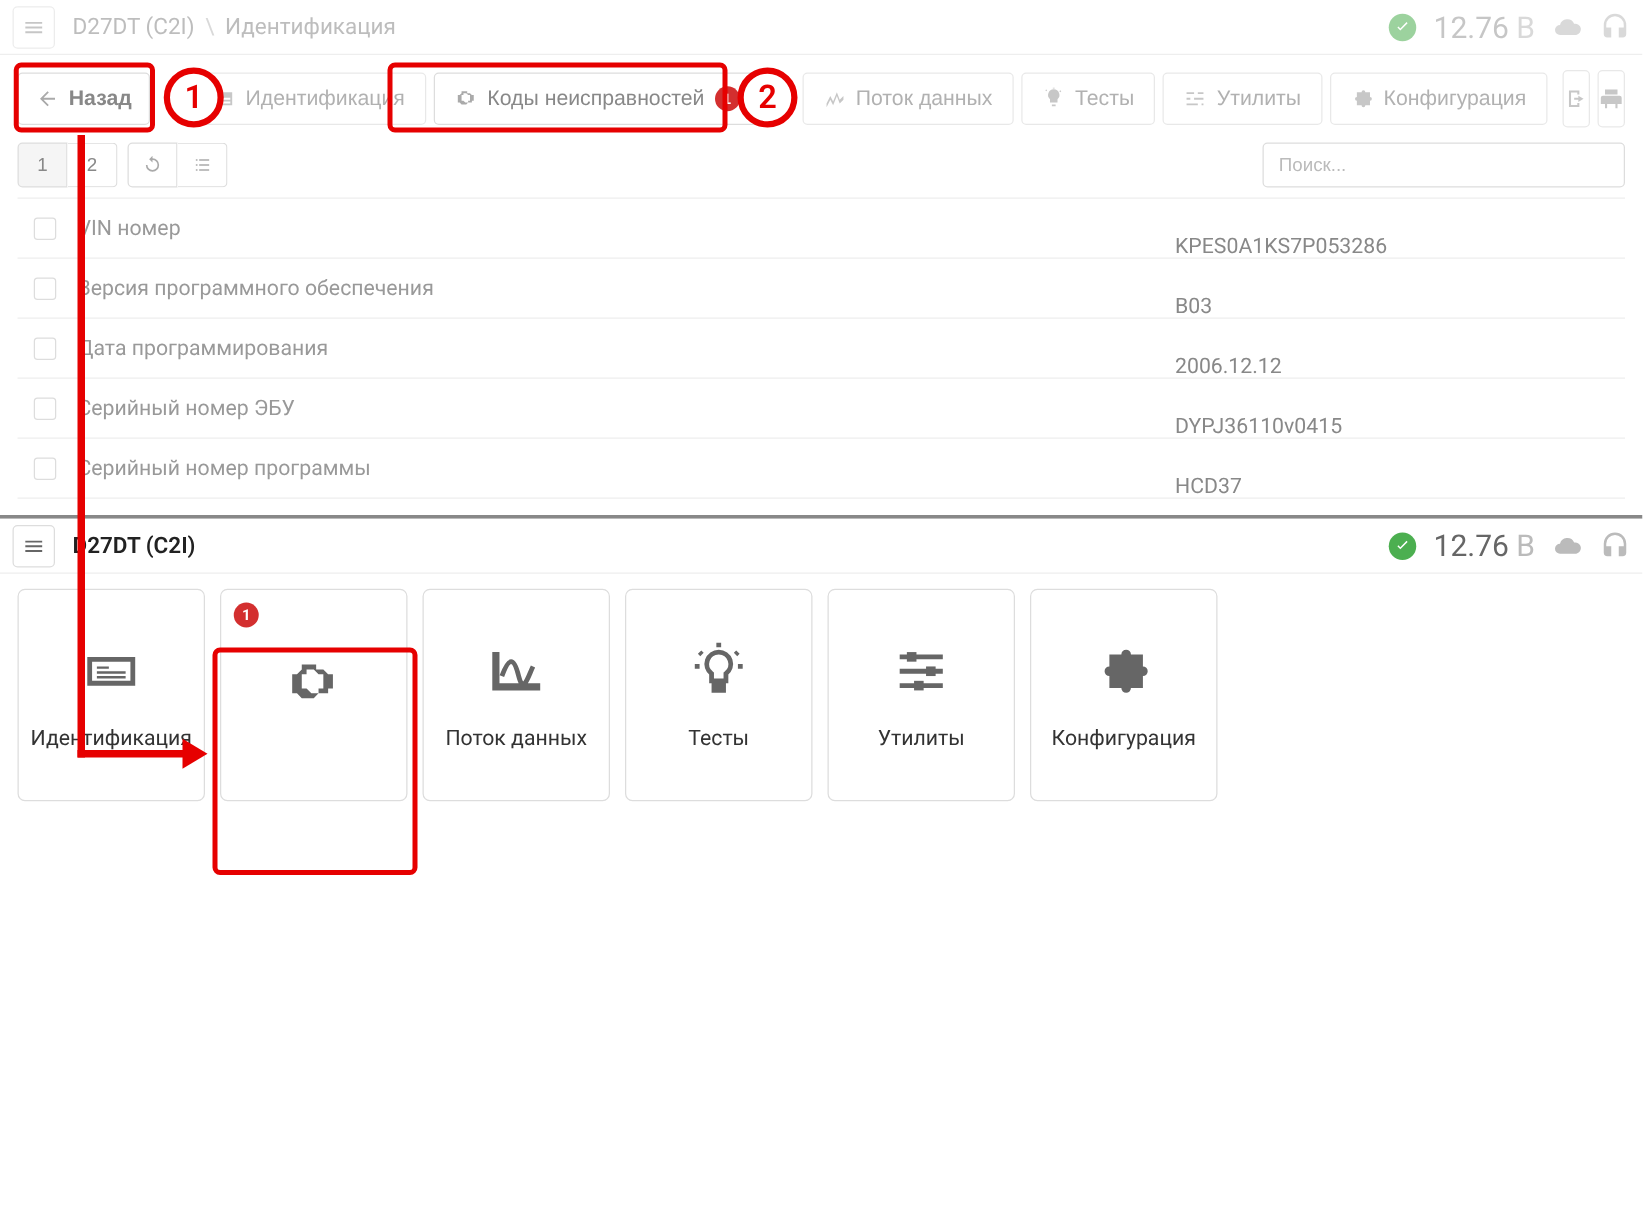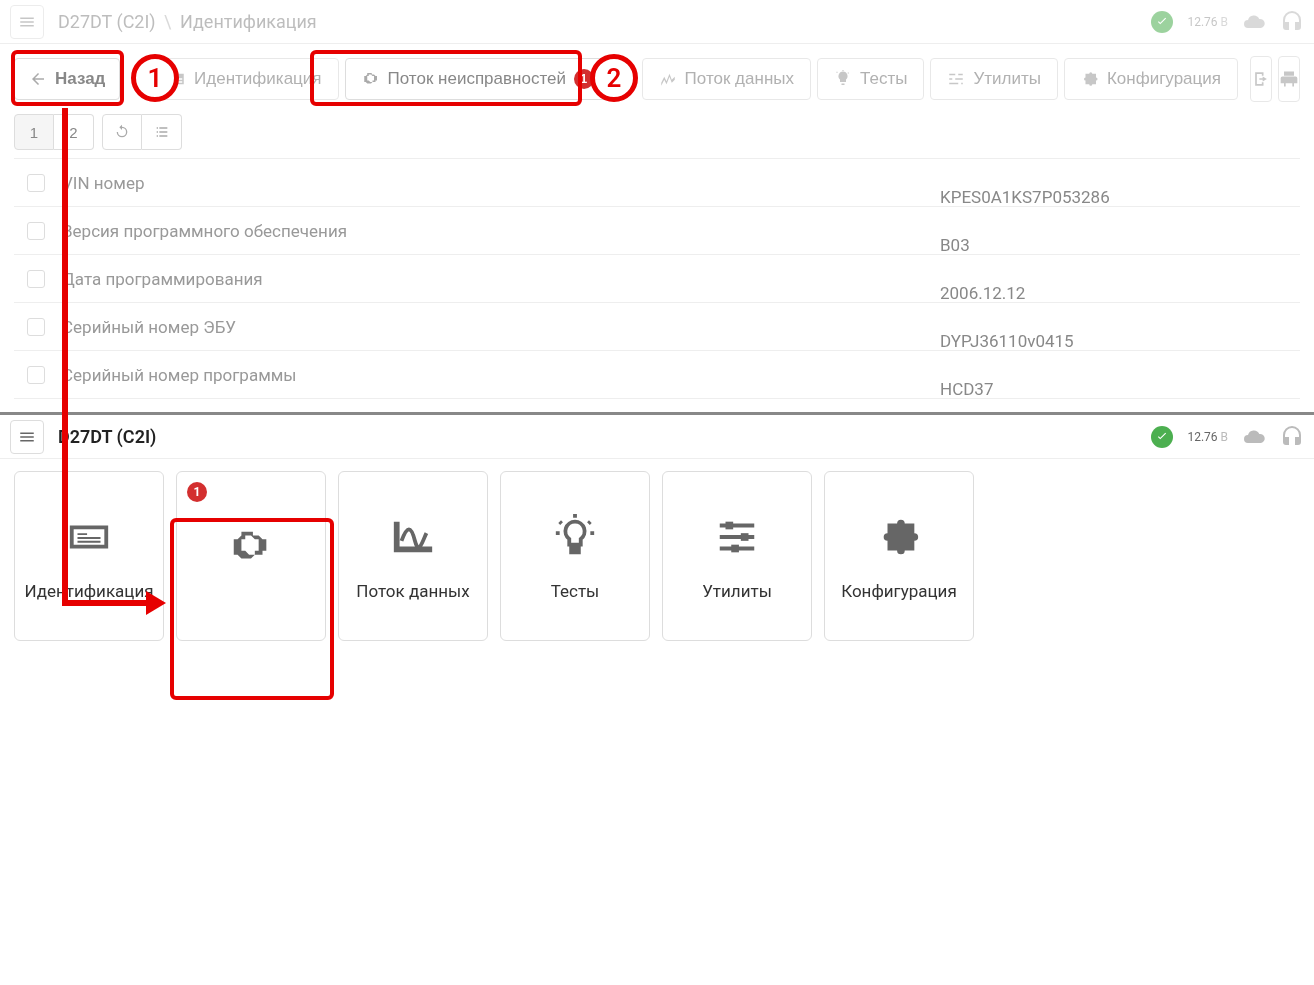--- a/index.html
+++ b/index.html
@@ -7,21 +7,21 @@
   .screen { position: absolute; left: 0; width: 100%; background: #fff; }
   .screen-top { top: 0; height: 410px; }
   .screen-bottom { top: 412px; border-top: 3px solid #888; }
 
   .header { display: flex; align-items: center; height: 44px; padding: 0 10px; border-bottom: 1px solid #eee; background: #fff; }
   .hamburger { width: 34px; height: 34px; border: 1px solid #ddd; border-radius: 4px; display: flex; align-items: center; justify-content: center; color: #999; cursor: pointer; }
   .hamburger svg { width: 18px; height: 18px; }
   .breadcrumb { margin-left: 14px; font-size: 18px; color: #888; }
   .breadcrumb .sep { margin: 0 4px; color: #bbb; }
   .header-right { margin-left: auto; display: flex; align-items: center; gap: 14px; color: #aaa; }
-  .voltage { font-size: 12px; color: #999; }
+  .voltage { font-size: 24px; color: #999; }
   .voltage .unit { color: #bbb; }
   .check-circle { width: 22px; height: 22px; border-radius: 50%; background: #4caf50; display: inline-flex; align-items: center; justify-content: center; }
   .check-circle svg { width: 14px; height: 14px; fill: #fff; }
   .hicon { width: 24px; height: 24px; }
   .hicon svg { width: 24px; height: 24px; fill: #bbb; }
 
   .toolbar { display: flex; align-items: center; gap: 6px; padding: 12px 14px; background: #fff; }
   .btn { border: 1px solid #ddd; border-radius: 4px; background: #fff; padding: 10px 16px; font-size: 17px; color: #888; display: inline-flex; align-items: center; gap: 8px; cursor: pointer; white-space: nowrap; }
   .btn .bicon { width: 18px; height: 18px; display: inline-flex; align-items: center; justify-content: center; }
   .btn .bicon svg { width: 18px; height: 18px; fill: #aaa; }
@@ -115,21 +115,21 @@
           </svg>
         </span>
       <span>Идентификация</span>
     </button>
     <button class="btn">
       <span class="bicon">
           <svg viewBox="0 0 24 24">
             <path d="M7 4h6v2h3l2 2h2v6h-2v2h-4l-2 2H7l-2-2H3V8h2l2-2zM9 6v2H7v6h2l2 2h3v-2h2V8h-2l-2-2z"></path>
           </svg>
         </span>
-      <span>Поток неисправностей</span>
+      <span>Коды неисправностей</span>
       <span class="badge">1</span>
     </button>
     <span style="width:62px"></span>
     <button class="btn faded">
       <span class="bicon">
           <svg viewBox="0 0 24 24">
             <path d="M3 17l4-8 3 6 4-10 3 8 4-4v4l-4 4-3-8-4 10-3-6-4 8z"></path>
           </svg>
         </span>
       <span>Поток данных</span>
@@ -178,20 +178,23 @@
     <button class="pgbtn" style="border-radius:4px 0 0 4px">
         <svg viewBox="0 0 24 24">
           <path d="M12 4V1L8 5l4 4V6a6 6 0 11-6 6H4a8 8 0 108-8z"></path>
         </svg>
       </button>
     <button class="pgbtn join-left last">
         <svg viewBox="0 0 24 24">
           <path d="M4 5h2v2H4zm4 0h12v2H8zM4 11h2v2H4zm4 0h12v2H8zM4 17h2v2H4zm4 0h12v2H8z"></path>
         </svg>
       </button>
+    <div class="search">
+      <input type="text" placeholder="Поиск..." style="">
+    </div>
   </div>
 
   <div class="data-table">
     <div class="row">
       <div class="cb">
           <div class="cb-box"></div>
         </div>
       <div class="rlabel">VIN номер</div>
       <div class="rvalue">KPES0A1KS7P053286</div>
     </div>

